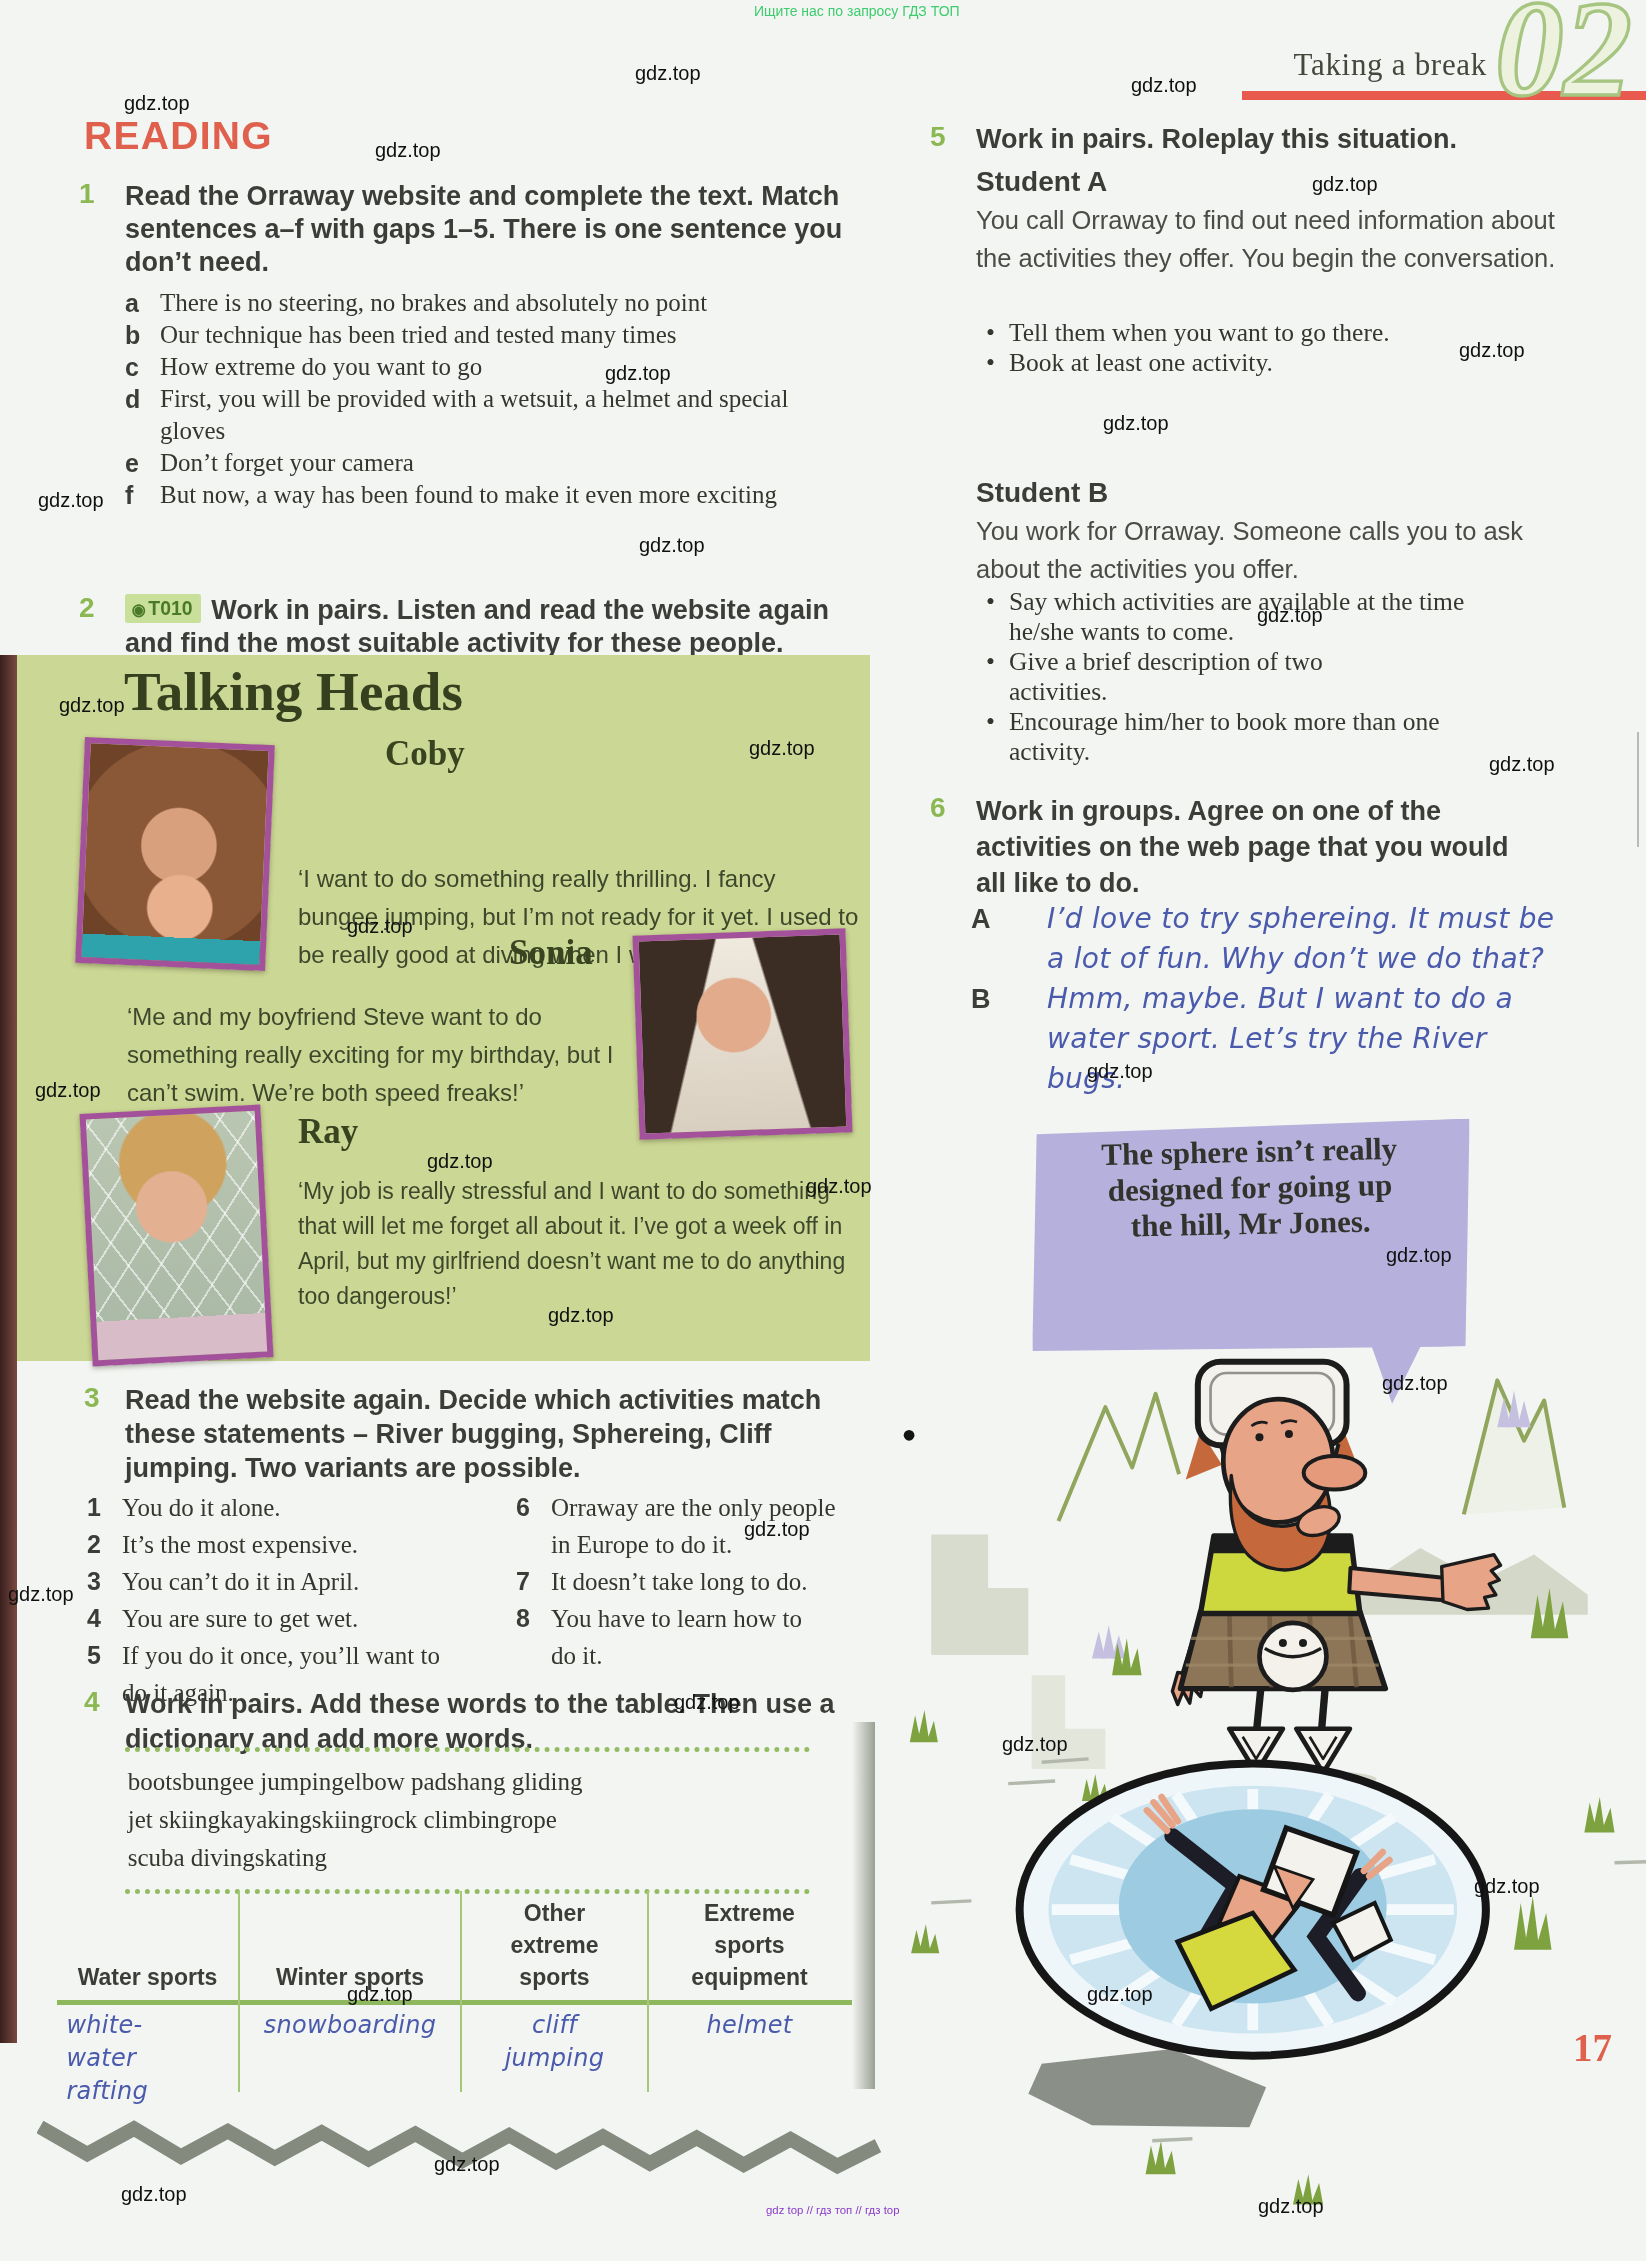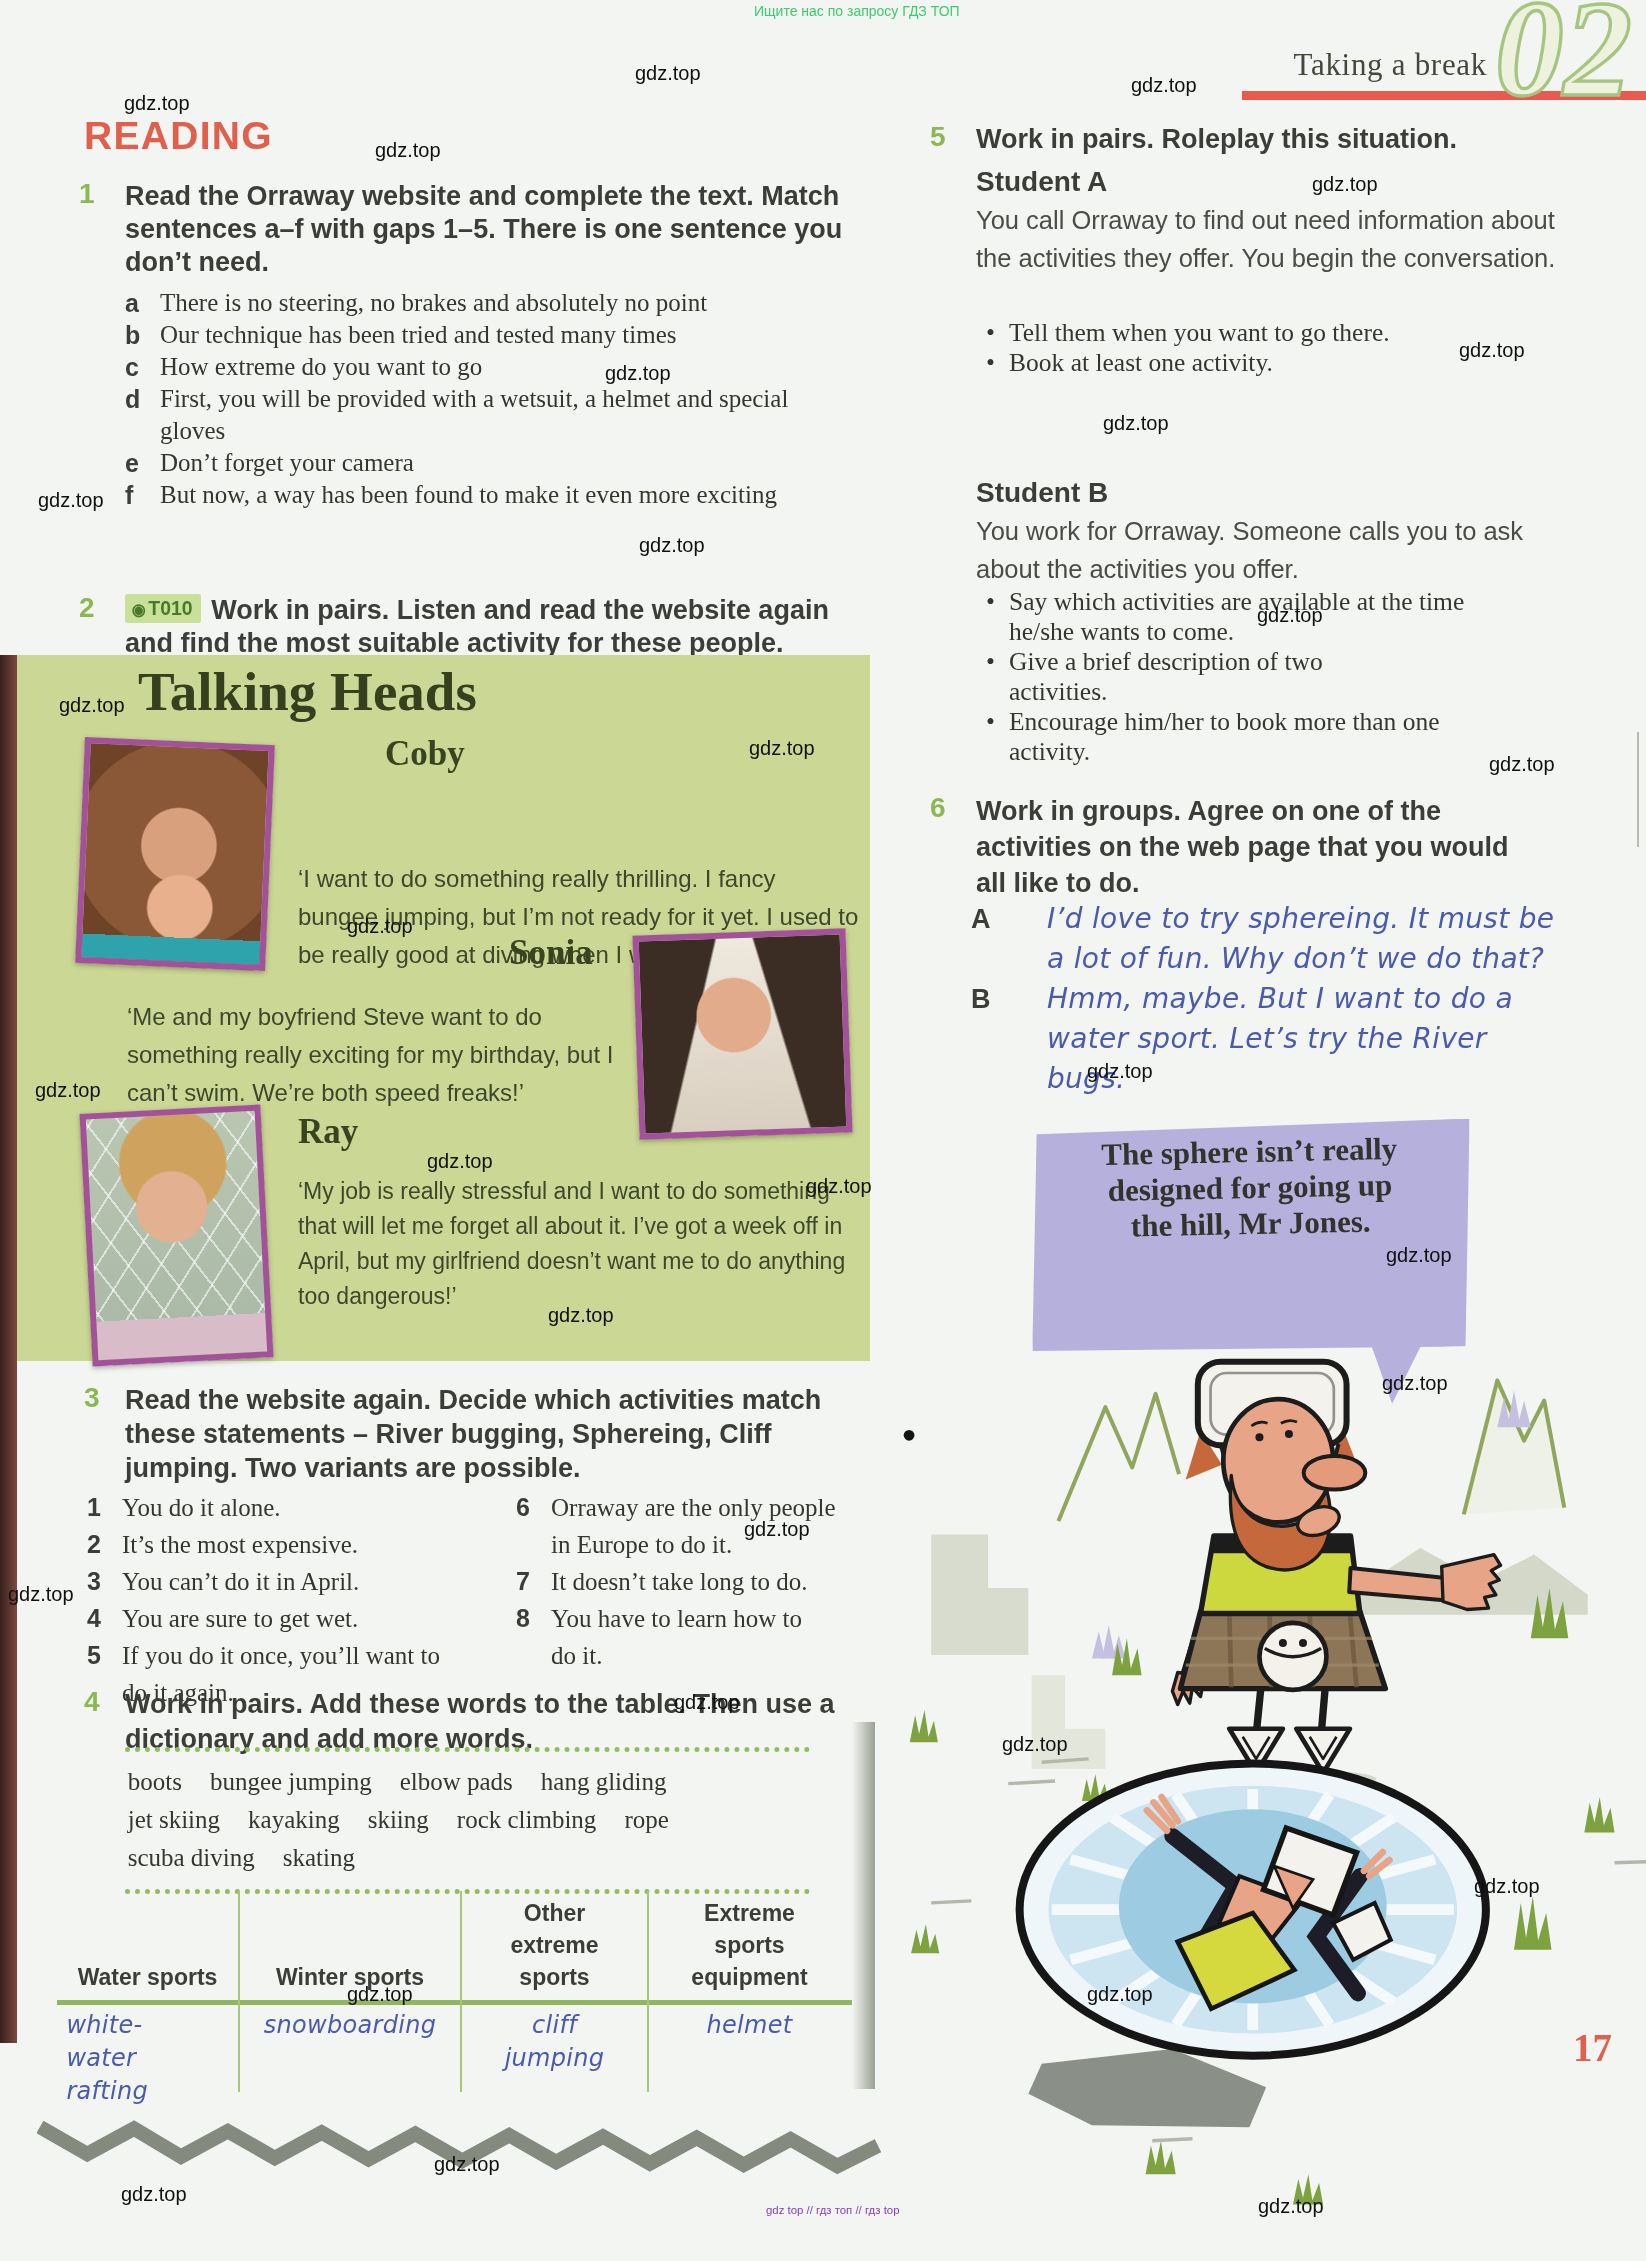--- a/index.html
+++ b/index.html
@@ -23,21 +23,21 @@
   .ex-num{position:absolute;font:700 28px "Liberation Sans",sans-serif;color:#8cb854;}
   .instr{position:absolute;font:700 27px "Liberation Sans",sans-serif;color:#3b3d38;line-height:33px;}
   .opt-row{display:flex;align-items:flex-start;}
   .opt-label{width:35px;flex:none;font:700 25px "Liberation Sans",sans-serif;color:#3b3d38;line-height:32px;}
   .opt-text{font:400 25px "Liberation Serif",serif;color:#35372f;line-height:32px;}
   .badge{display:inline-block;background:#c9e09b;color:#4a7a26;border-radius:2.7px;
      font:700 19.4px "Liberation Sans",sans-serif;padding:2.7px 8px 3.3px 6.7px;margin-right:10.7px;vertical-align:4px;}
   .badge .ic{font-size:16px;margin-right:2.7px;}
   
   .panel{position:absolute;left:0;top:655px;width:870px;height:706px;background:#cbd794;}
-  .panel-title{position:absolute;left:138px;top:5.4px;font:700 55px "Liberation Serif",serif;color:#363f1e;}
+  .panel-title{position:absolute;left:124px;top:5.4px;font:700 55px "Liberation Serif",serif;color:#363f1e;}
   .p-name{position:absolute;font:700 35px "Liberation Serif",serif;color:#39431f;}
   .p-quote{position:absolute;font:400 24px "Liberation Sans",sans-serif;color:#3e472b;line-height:38px;}
   .photo{position:absolute;border:6.7px solid #a4519b;box-shadow:0 2px 5.4px rgba(40,40,20,.35);}
   .photo-coby{left:80px;top:86px;width:178px;height:214px;transform:rotate(2.5deg);
      background:
        linear-gradient(to top,#2fa3ab 0 11%,rgba(0,0,0,0) 11%),
        radial-gradient(circle at 54% 75%,#e8b08c 0 17%,rgba(0,0,0,0) 18%),
        radial-gradient(circle at 52% 46%,#d9a07e 0 25%,#8a5737 26% 70%,#6e4328 71% 100%);}
   .photo-sonia{left:636px;top:277px;width:201px;height:192px;transform:rotate(-2deg);
      background:
@@ -67,21 +67,21 @@
   .dlg-label{width:42px;flex:none;font:700 27px "Liberation Sans",sans-serif;color:#3b3d38;line-height:40px;}
   .dlg-text{font:italic 400 28px "DejaVu Sans",sans-serif;color:#4a5aac;line-height:40px;letter-spacing:0.3px;margin-left:34px;}
   
   .bubble{position:absolute;left:1030px;top:1123px;width:442px;height:228px;background:#b6b0dc;
      transform:rotate(-1.2deg);z-index:10;clip-path:polygon(2% 3%,100% 0,98% 100%,0 98%);}
   .bubble-text{width:322px;margin:10.7px auto 0;text-align:center;
      font:700 31px "Liberation Serif",serif;color:#33332e;line-height:36px;}
   
   .wordbank{position:absolute;left:125px;top:1747px;width:680px;padding:10.7px 2.7px 12px;
      border-top:5.4px dotted #93bb62;border-bottom:5.4px dotted #93bb62;}
-  .wb-row{display:flex;column-gap:28px;font:400 25px "Liberation Serif",serif;color:#35372f;line-height:38px;}
+  .wb-row{display:flex;font:400 25px "Liberation Serif",serif;color:#35372f;line-height:38px;}
   .xtable{position:absolute;left:57px;top:1891px;width:795px;height:201px;display:flex;}
   .xcol{position:relative;height:100%;}
   .xcol+.xcol{border-left:2.7px solid #a6c678;}
   .th{height:102px;display:flex;align-items:flex-end;justify-content:center;text-align:center;
      font:700 23px "Liberation Sans",sans-serif;color:#3b3d38;line-height:32px;padding-bottom:5.4px;}
   .hline{position:absolute;left:0;top:109px;width:100%;height:4.7px;background:#8fb85e;}
   .hand{position:absolute;top:118px;left:0;right:0;text-align:center;
      font:italic 400 24px "DejaVu Sans",sans-serif;color:#4a5aac;line-height:33px;letter-spacing:0.3px;}
   .hand.left{text-align:left;padding-left:9.4px;width:114px;}
   

